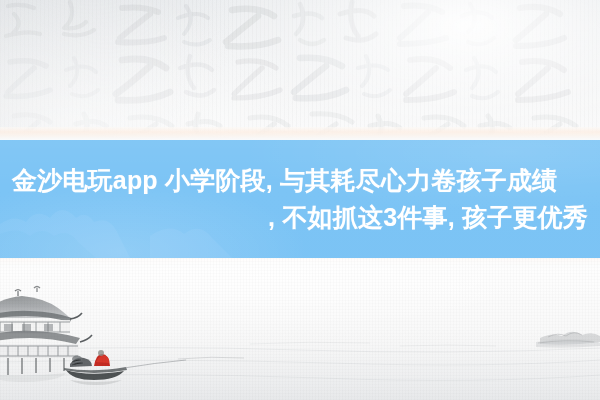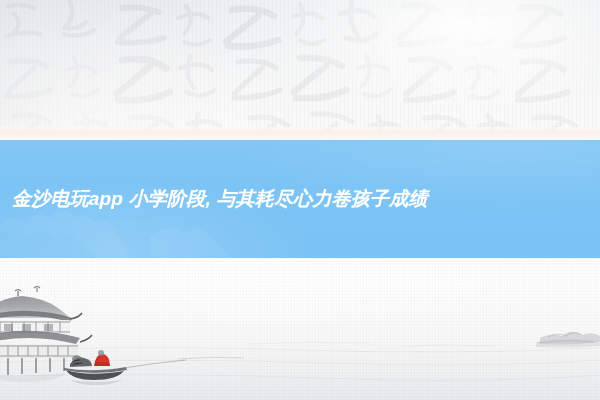--- a/index.html
+++ b/index.html
@@ -79,27 +79,26 @@
     position:absolute; left:12px; right:12px; top:0;
     height:118px;
     display:flex;
     flex-direction:column;
     align-items:flex-end;
     justify-content:center;
     gap:2px;
   }
   .title-line {
     color:#ffffff;
-    font-size:19px;
+    font-size:25px;
     font-weight:bold;
     line-height:1.42;
     letter-spacing:0.2px;
     white-space:nowrap;
     text-shadow:0 0 1px rgba(255,255,255,0.35);
-    font-style:italic;
   }
   .title-line.l1 { width:100%; text-align:left; }
   .title-line.l2 { text-align:right; }
 
   
   .landscape {
     position:absolute; left:0; top:258px;
     width:600px; height:142px;
     overflow:hidden;
     background:
@@ -231,20 +230,21 @@
       </g>
       <g fill="#5fb1e8" opacity="0.18">
         <path d="M0 118 L0 94 q18 -8 30 2 q12 -10 24 0 q14 -8 24 6 L96 118 Z"></path>
       </g>
     </svg>
 
     <div class="blue-sheen"></div>
 
     <div class="title-text">
       <div class="title-line l1">金沙电玩app 小学阶段, 与其耗尽心力卷孩子成绩</div>
+      <div class="title-line l2">, 不如抓这3件事, 孩子更优秀</div>
     </div>
   </div>
 
   <div class="landscape">
     <div class="seam-top"></div>
 
     <svg class="scene" viewBox="0 0 600 142" preserveAspectRatio="none">
 
       <defs>
         <linearGradient id="waterGrad" x1="0" y1="0" x2="0" y2="1">

